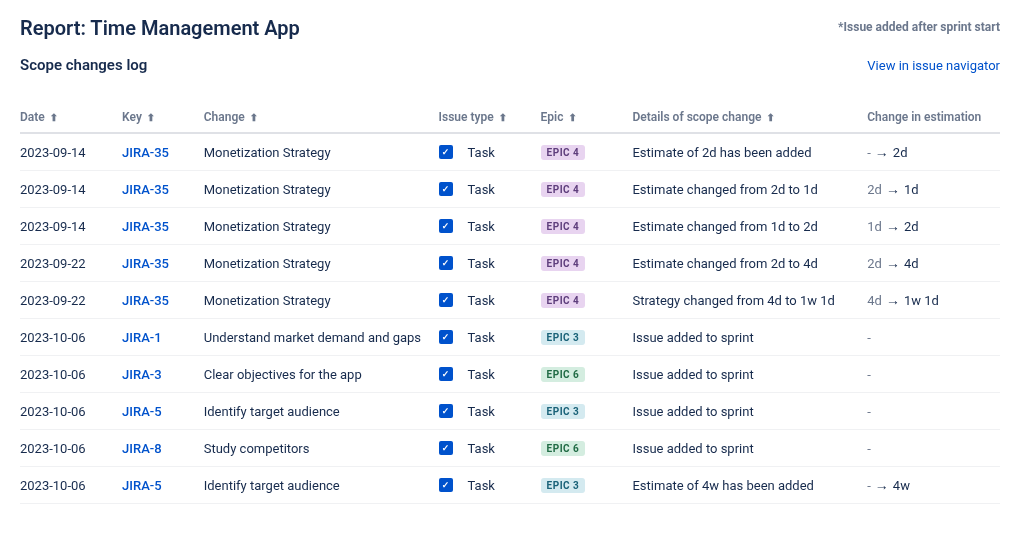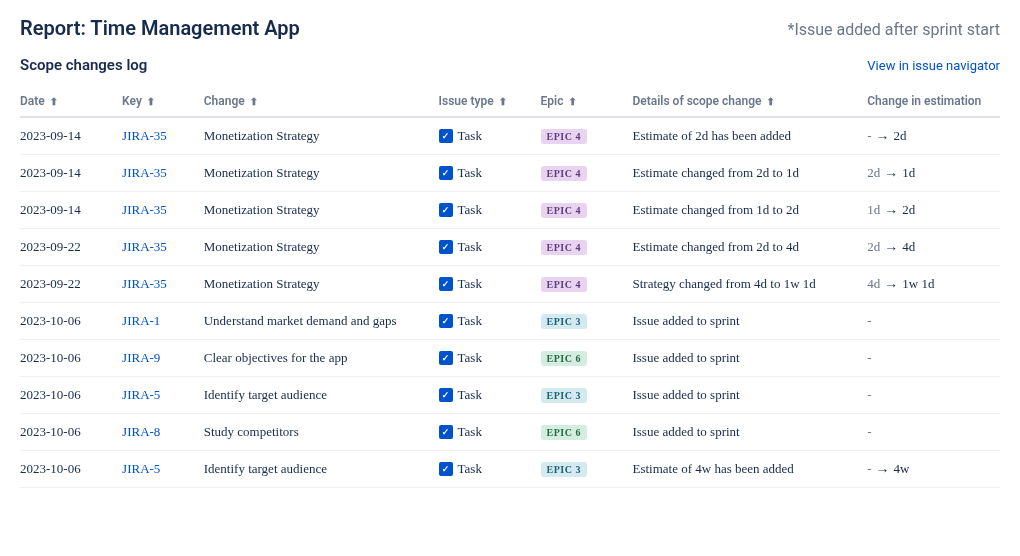--- a/index.html
+++ b/index.html
@@ -17,29 +17,30 @@
       justify-content: space-between;
       align-items: flex-start;
       margin-bottom: 16px;
     }
     .report-title {
       font-size: 20px;
       font-weight: 600;
       color: #172b4d;
     }
     .sprint-note {
-      font-size: 16px;
+      font-size: 12px;
       color: #6b778c;
       padding-top: 4px;
+      font-weight: bold;
     }
     .section-header {
       display: flex;
       justify-content: space-between;
       align-items: center;
-      margin-bottom: 12px;
+      margin-bottom: 28px;
     }
     .scope-title {
       font-size: 15px;
       font-weight: 600;
       color: #172b4d;
     }
     .view-link {
       color: #0052cc;
       text-decoration: none;
       font-size: 13px;
@@ -61,37 +62,36 @@
       white-space: nowrap;
     }
     thead th .sort-arrow {
       display: inline-block;
       margin-left: 2px;
       font-size: 10px;
       color: #6b778c;
     }
     tbody tr {
       border-bottom: 1px solid #f0f1f3;
-      font-family: Liberation Serif, serif;
     }
     tbody td {
       padding: 10px 8px 10px 0;
       vertical-align: middle;
       font-size: 13px;
       color: #172b4d;
     }
     .jira-link {
       color: #0052cc;
       text-decoration: none;
       font-weight: 500;
     }
     .task-cell {
       display: flex;
       align-items: center;
-      gap: 5px;
+      gap: 15px;
     }
     .checkbox-icon {
       width: 14px;
       height: 14px;
       background: #0052cc;
       border-radius: 2px;
       display: inline-flex;
       align-items: center;
       justify-content: center;
       flex-shrink: 0;
@@ -298,21 +298,21 @@
         <td><span class="epic-badge epic-3">EPIC 3</span></td>
         <td>Issue added to sprint</td>
         <td>
           <div class="arrow-cell">
             <span class="dash">-</span>
           </div>
         </td>
       </tr>
       <tr>
         <td>2023-10-06</td>
-        <td><a class="jira-link" href="#">JIRA-9</a></td>
+        <td><a class="jira-link" href="#">JIRA-3</a></td>
         <td>Clear objectives for the app</td>
         <td>
           <div class="task-cell">
             <span class="checkbox-icon"></span>
             <span>Task</span>
           </div>
         </td>
         <td><span class="epic-badge epic-6">EPIC 6</span></td>
         <td>Issue added to sprint</td>
         <td>

